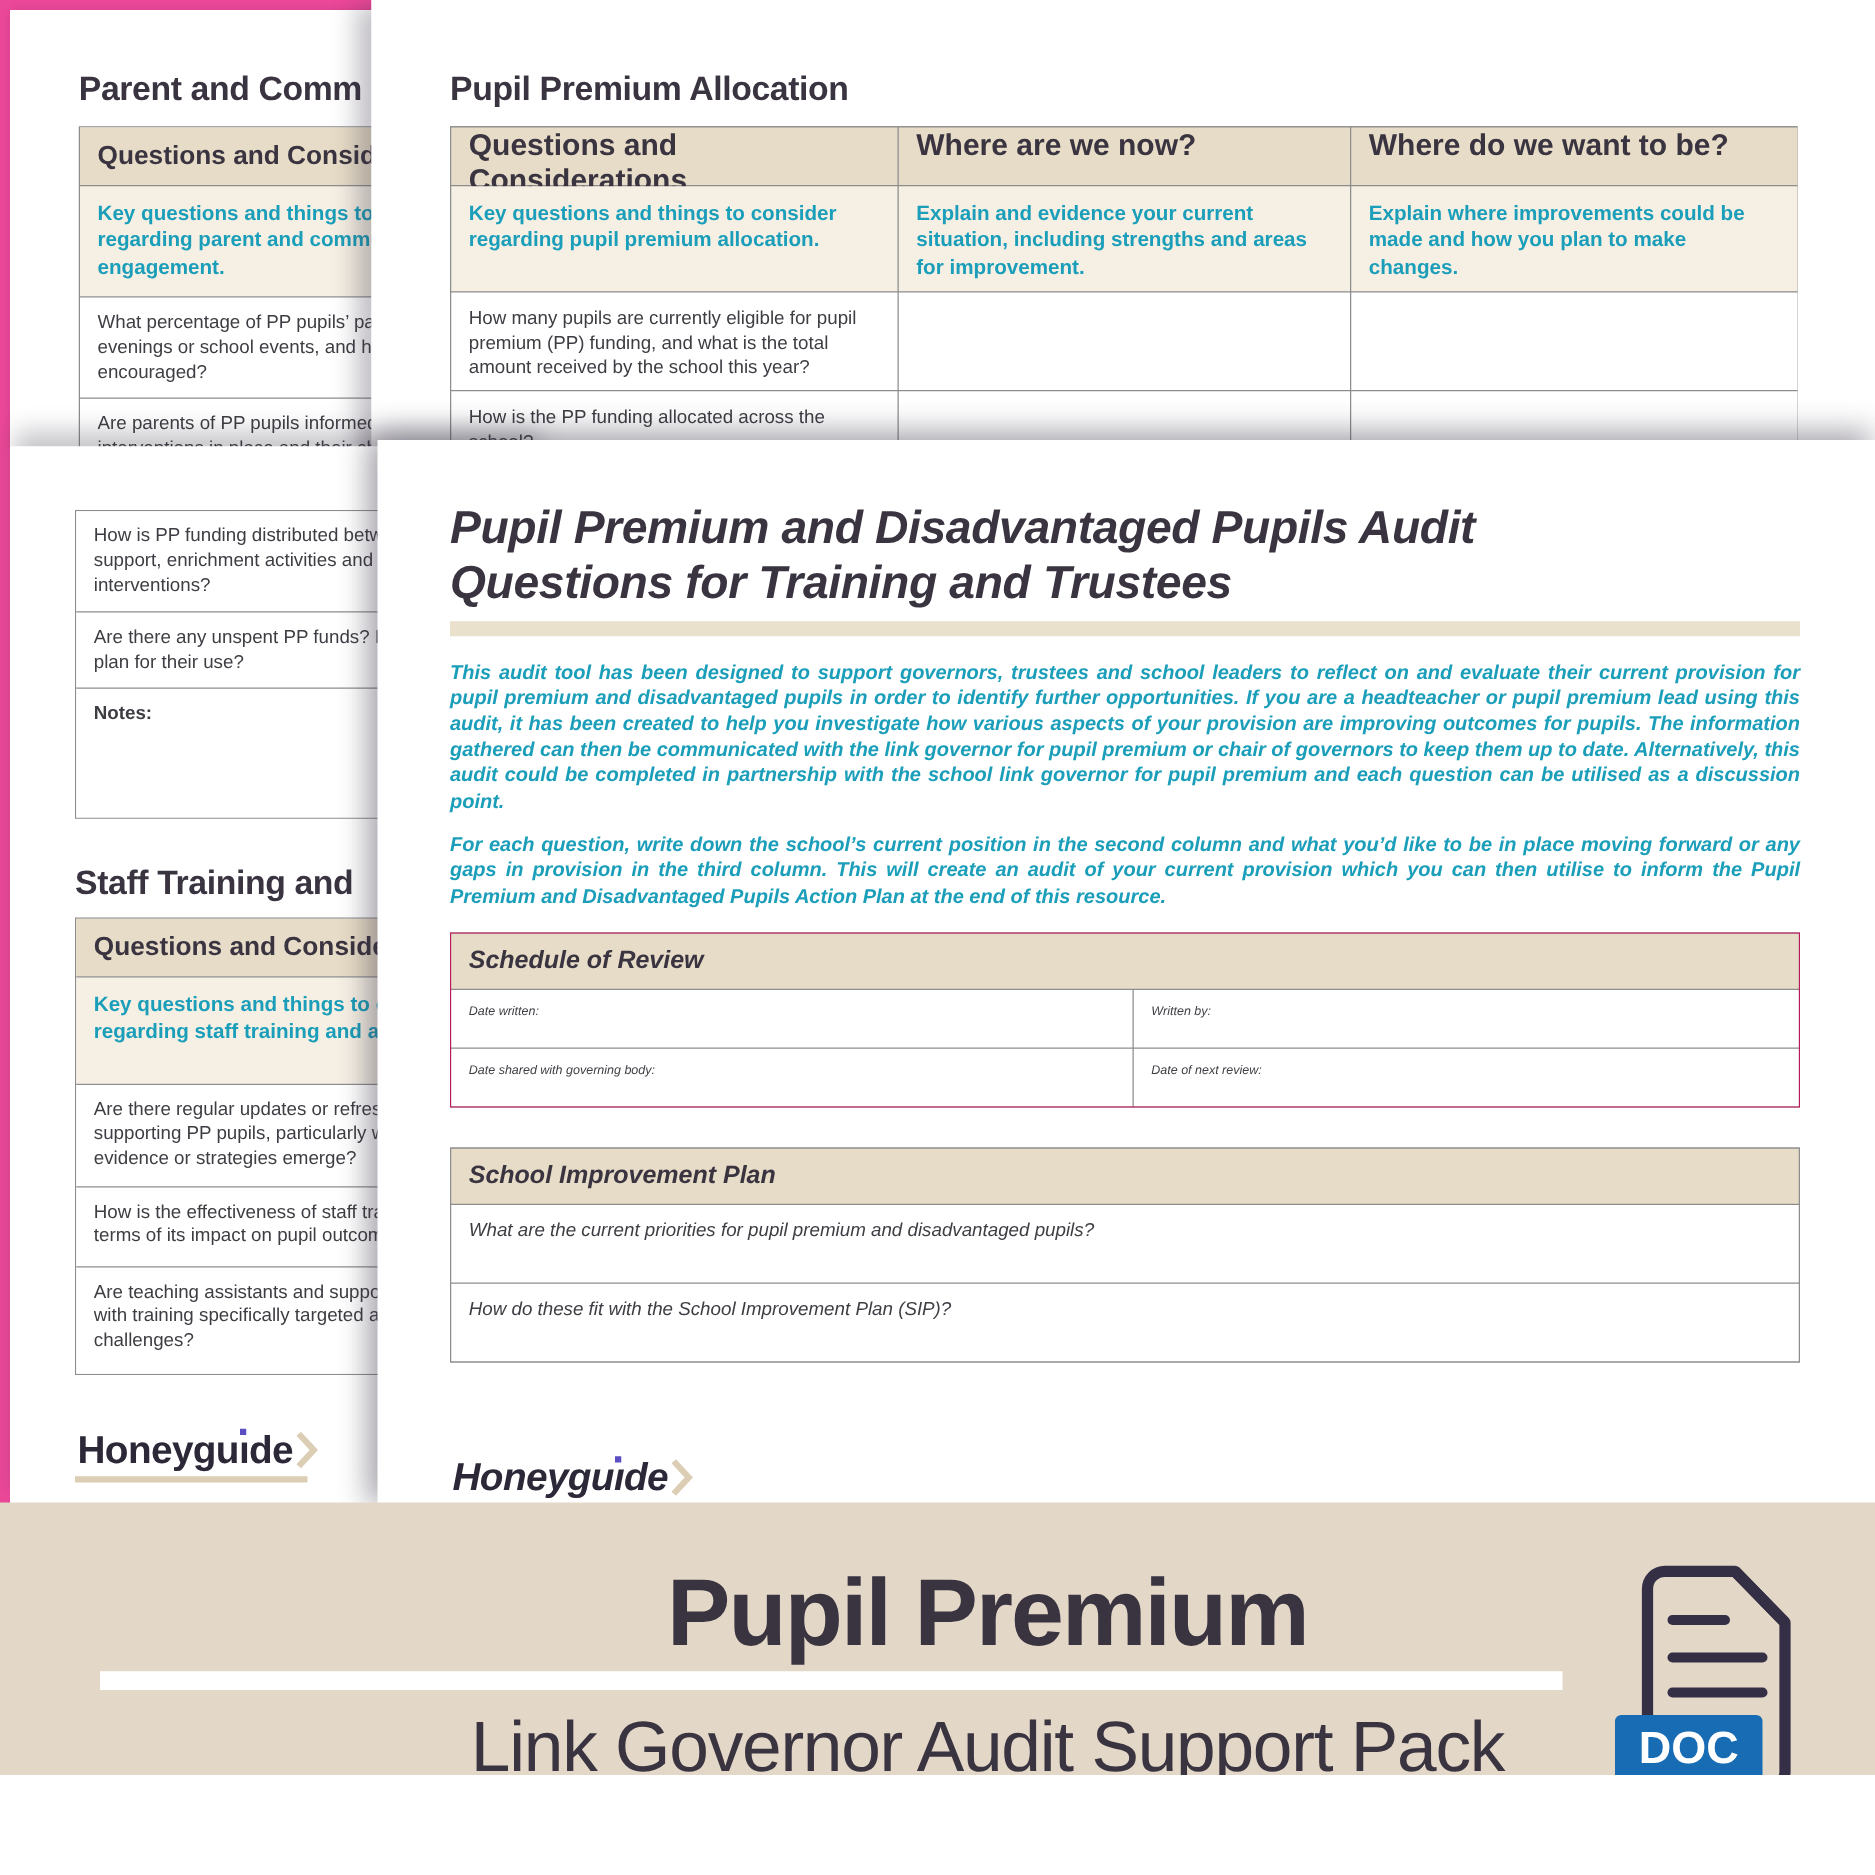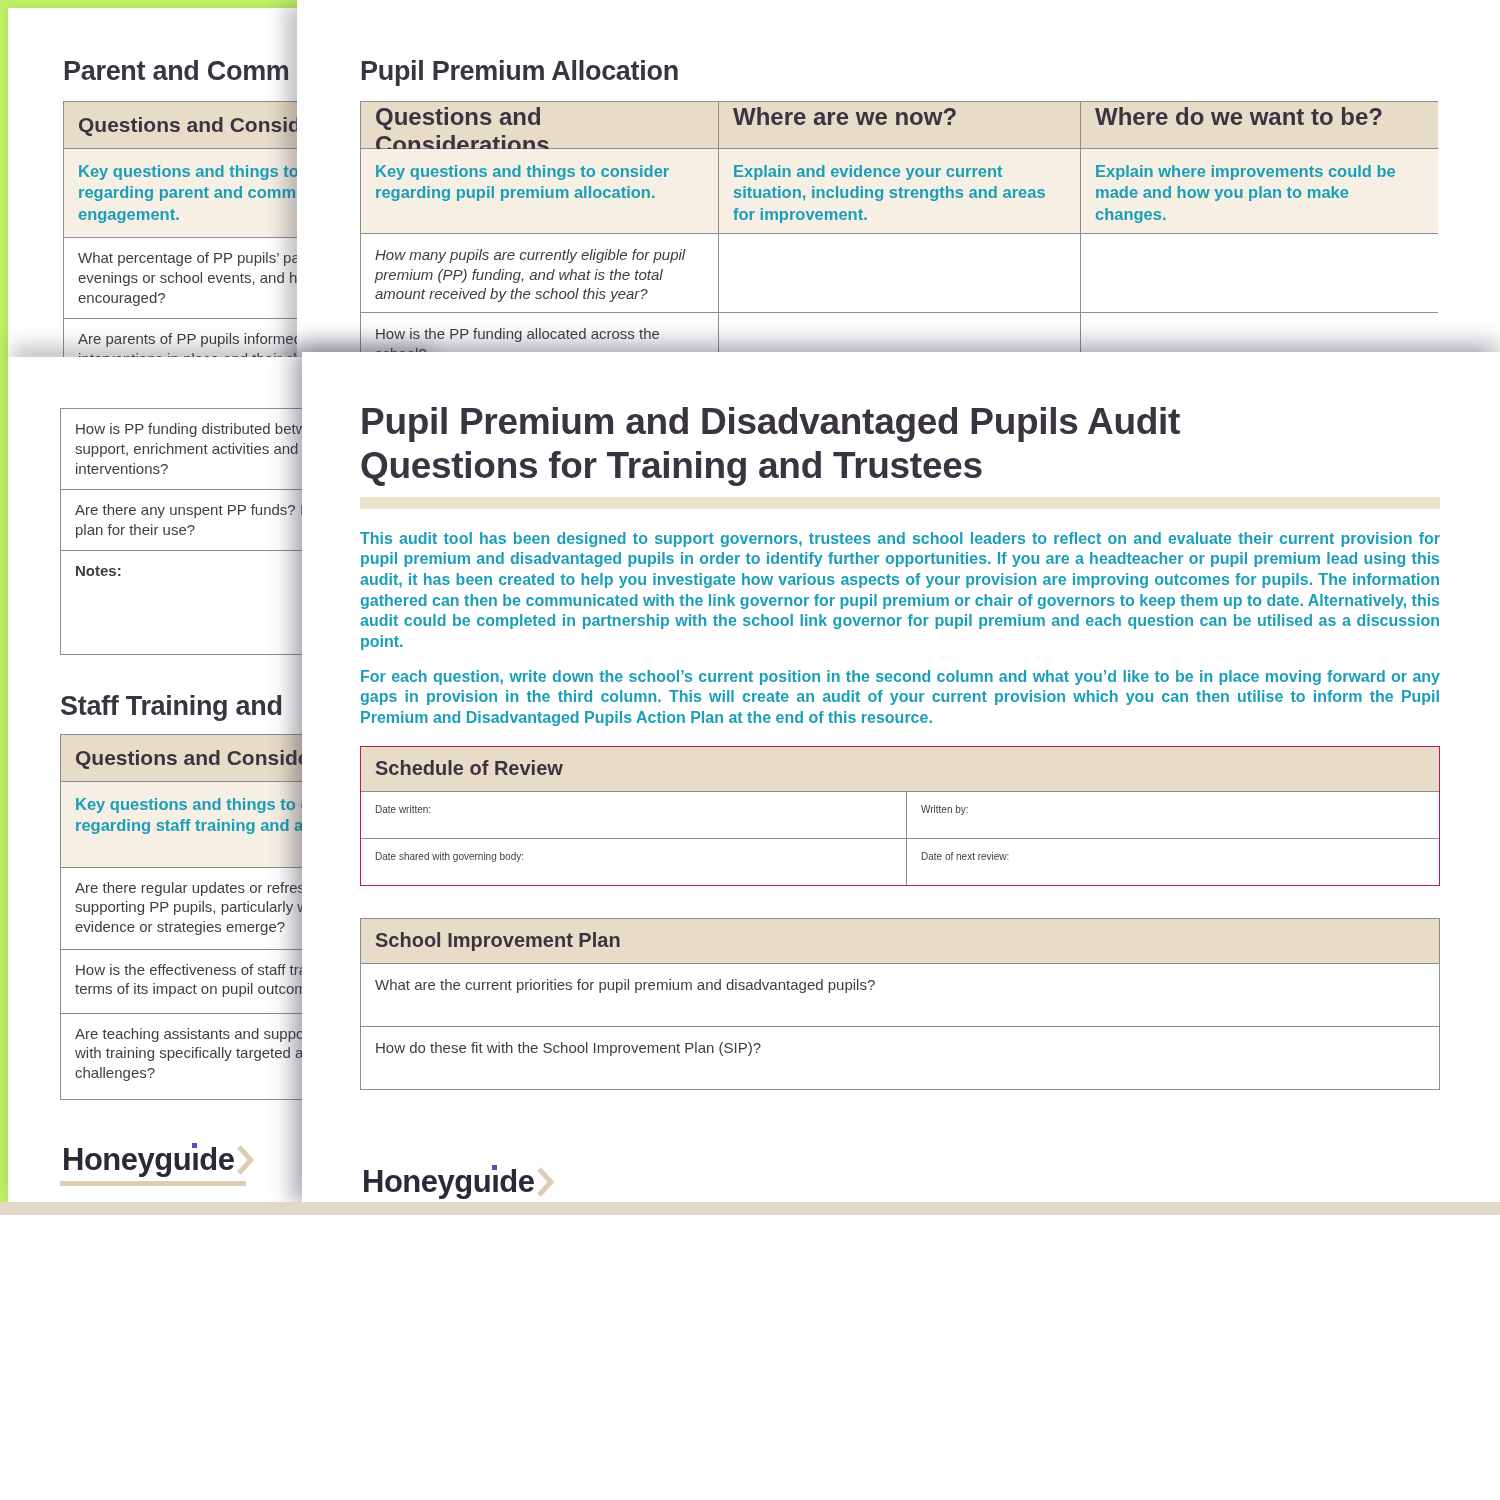--- a/index.html
+++ b/index.html
@@ -1,17 +1,17 @@
 <!DOCTYPE html>
 <html><head>
 <meta charset="utf-8">
 <style>
   html,body{margin:0;padding:0;background:#ffffff;}
-  .canvas{position:relative;width:1500px;height:1215px;overflow:hidden;
-          background:#bef264;font-family:"Liberation Sans",sans-serif;}
+  .canvas{position:relative;width:1500px;height:1420px;overflow:hidden;
+          background:#ec4899;font-family:"Liberation Sans",sans-serif;}
   .page{position:absolute;background:#ffffff;overflow:hidden;}
 
   
   #pageA{left:8px;top:8px;width:614px;height:350px;z-index:1;box-shadow:0 0 8px rgba(0,0,0,.10);}
   #pageB{left:297px;top:0;width:1203px;height:365px;z-index:2;box-shadow:-12px 4px 18px rgba(55,50,65,.30);}
   #pageC{left:8px;top:357px;width:420px;height:848px;z-index:3;box-shadow:4px -12px 18px rgba(55,50,65,.28);}
   #pageD{left:302px;top:352px;width:1198px;height:853px;z-index:4;
          box-shadow:-12px 0 20px rgba(55,50,65,.30), 0 -12px 20px rgba(55,50,65,.24);}
 
   
@@ -47,25 +47,25 @@
   #pageC .hg-logo{margin:40px 0 0 0;}
 
   
   #pageB .inner{margin:56px 0 0 63px;}
   .qgrid{display:grid;grid-template-columns:357px 361px 357px;
          background:#8d8d8d;gap:1px;border:1px solid #8d8d8d;width:1078px;box-sizing:border-box;margin-top:14px;}
   .qgrid > div{box-sizing:border-box;}
   .hcell{background:#e7dcc7;padding:1px 14px;font-size:24px;font-weight:bold;color:#3a3441;height:46px;}
   .kcell{background:#f5efe4;padding:12px 14px;font-size:16.5px;font-weight:bold;color:#1b9eb9;line-height:1.3;height:84px;}
   .bcell{background:#fff;padding:11px 14px;font-size:15px;color:#3f3d43;line-height:1.3;}
-  .rowA{height:78px;font-style:italic;}
+  .rowA{height:78px;}
   .rowB{height:70px;}
 
   
-  #pageD .inner{margin:48px 0 0 58px;width:1080px;}
+  #pageD .inner{margin:48px 0 0 58px;width:1080px;font-style:italic;}
   .doc-title{font-size:37px;line-height:1.2;font-weight:bold;color:#3a3441;letter-spacing:-.3px;}
   .title-rule{width:1080px;height:12px;background:#eae1cd;margin-top:8px;}
   .intro{margin:20px 0 0 0;font-size:16px;font-weight:bold;color:#1b9eb9;line-height:1.29;text-align:justify;}
   .intro.second{margin-top:14px;}
 
   .sched{display:grid;grid-template-columns:545px 532px;grid-template-rows:44px 46px 46px;
          background:#8d8d8d;gap:1px;border:1px solid #be185d;width:1080px;box-sizing:border-box;margin-top:18px;}
   .sched > div{box-sizing:border-box;background:#fff;padding:12px 14px;font-size:10px;color:#3f3d43;}
   .sched .head,.sip .head{grid-column:1/-1;background:#e7dcc7;font-size:20px;font-weight:bold;color:#3a3441;padding:10px 14px;}
   .sip{display:grid;grid-template-columns:1078px;grid-template-rows:44px 62px 62px;

